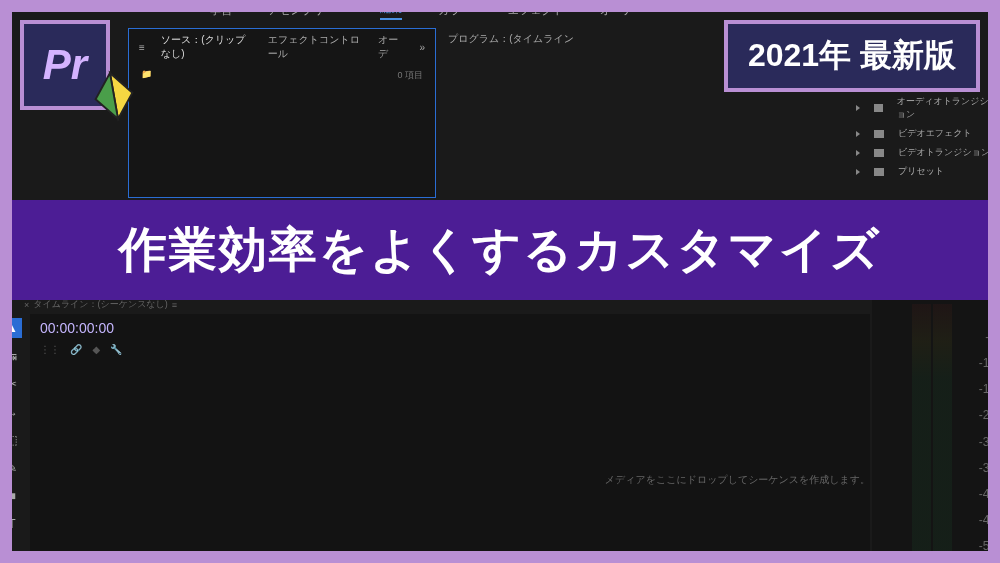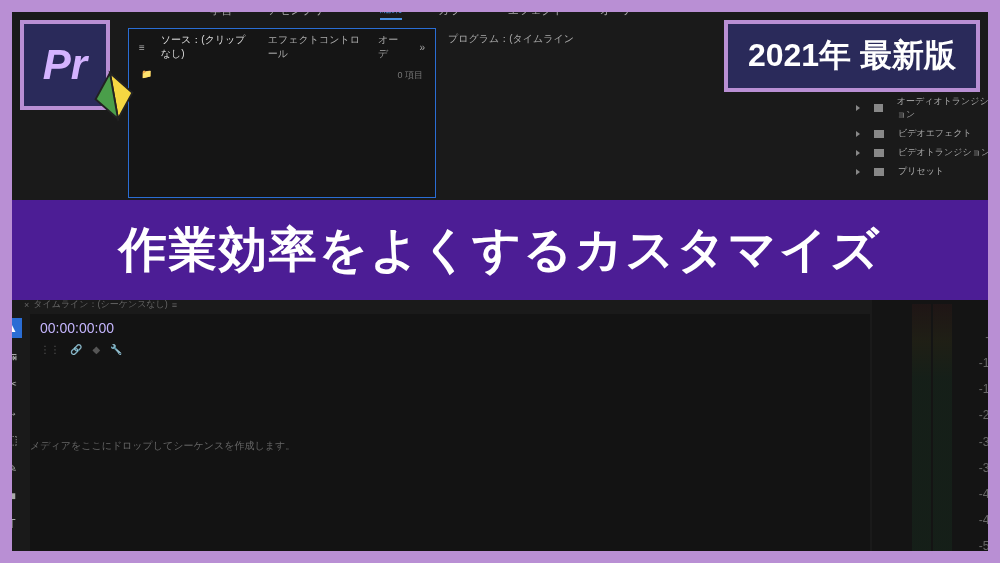--- a/index.html
+++ b/index.html
@@ -180,24 +180,24 @@
   padding: 6px 10px;
 }
 .tl-icons {
   padding: 2px 10px;
   display: flex;
   gap: 10px;
   font-size: 10px;
   color: #555;
 }
 .tl-empty {
-  text-align: left;
+  text-align: right;
   color: #666;
   font-size: 10px;
-  margin-top: 82px;
+  margin-top: 116px;
 }
 
 .tools {
   position: absolute;
   top: 314px;
   left: 2px;
   width: 24px;
   display: flex;
   flex-direction: column;
   gap: 8px;

